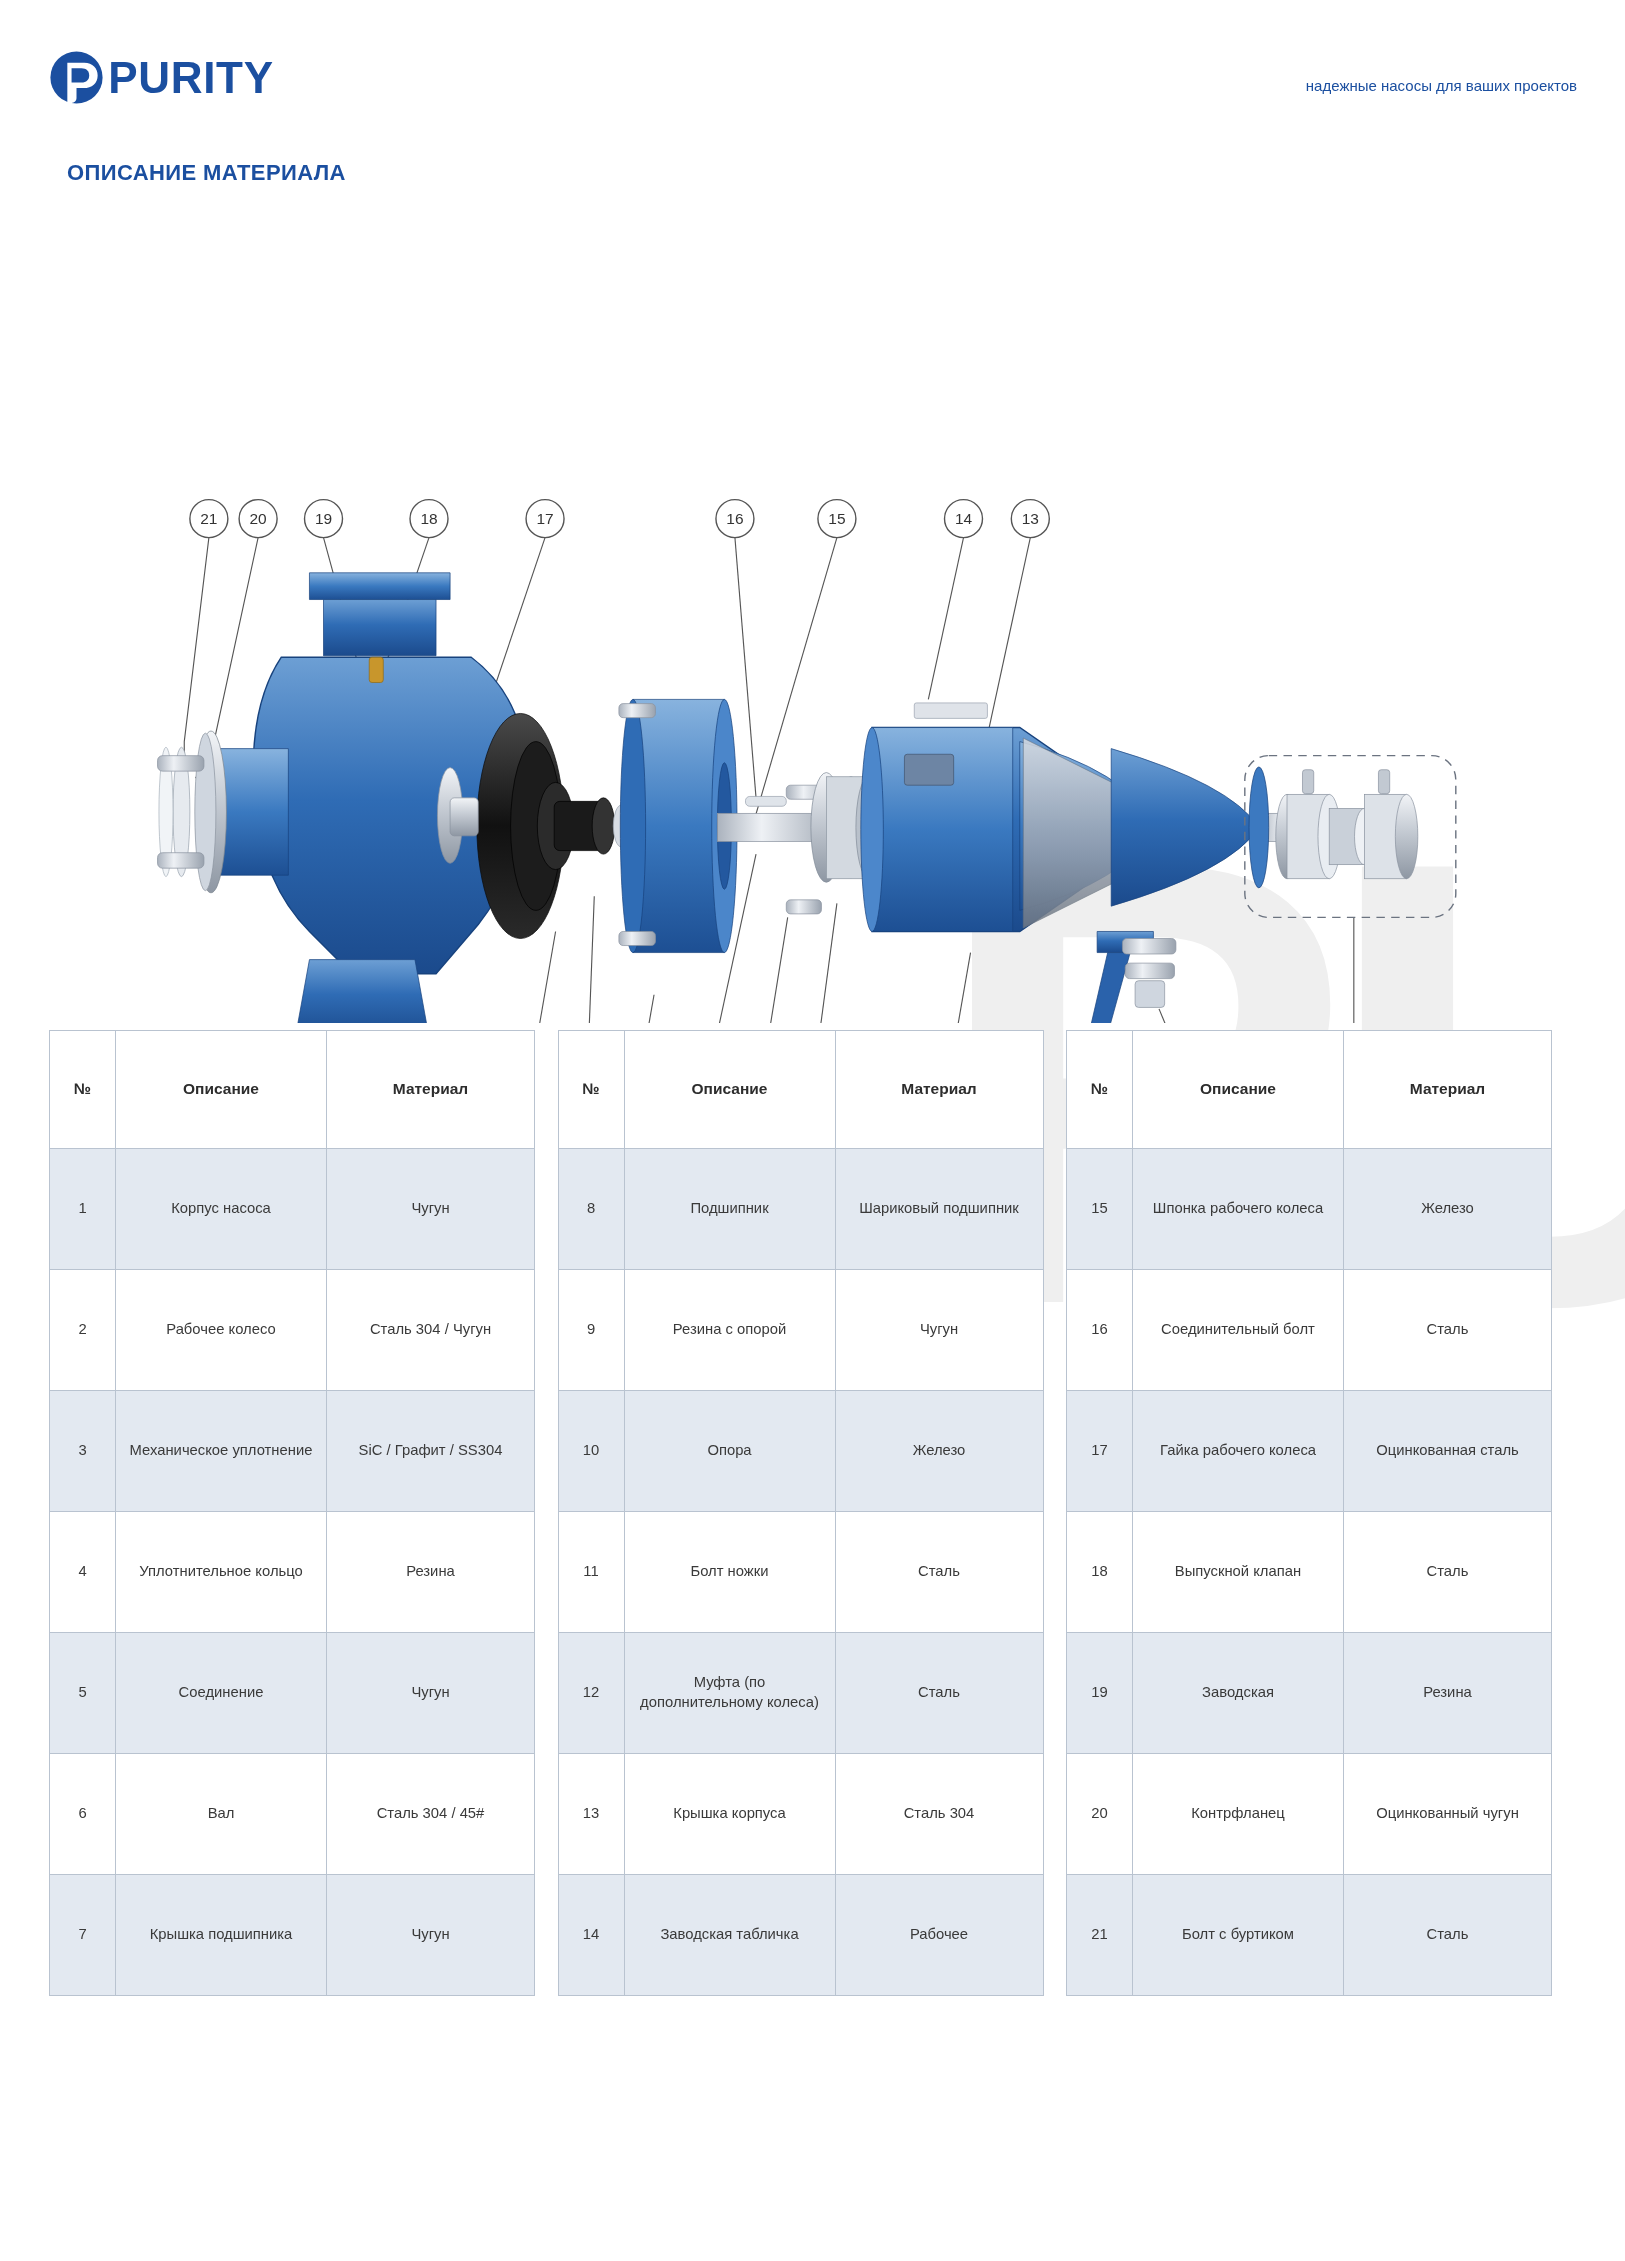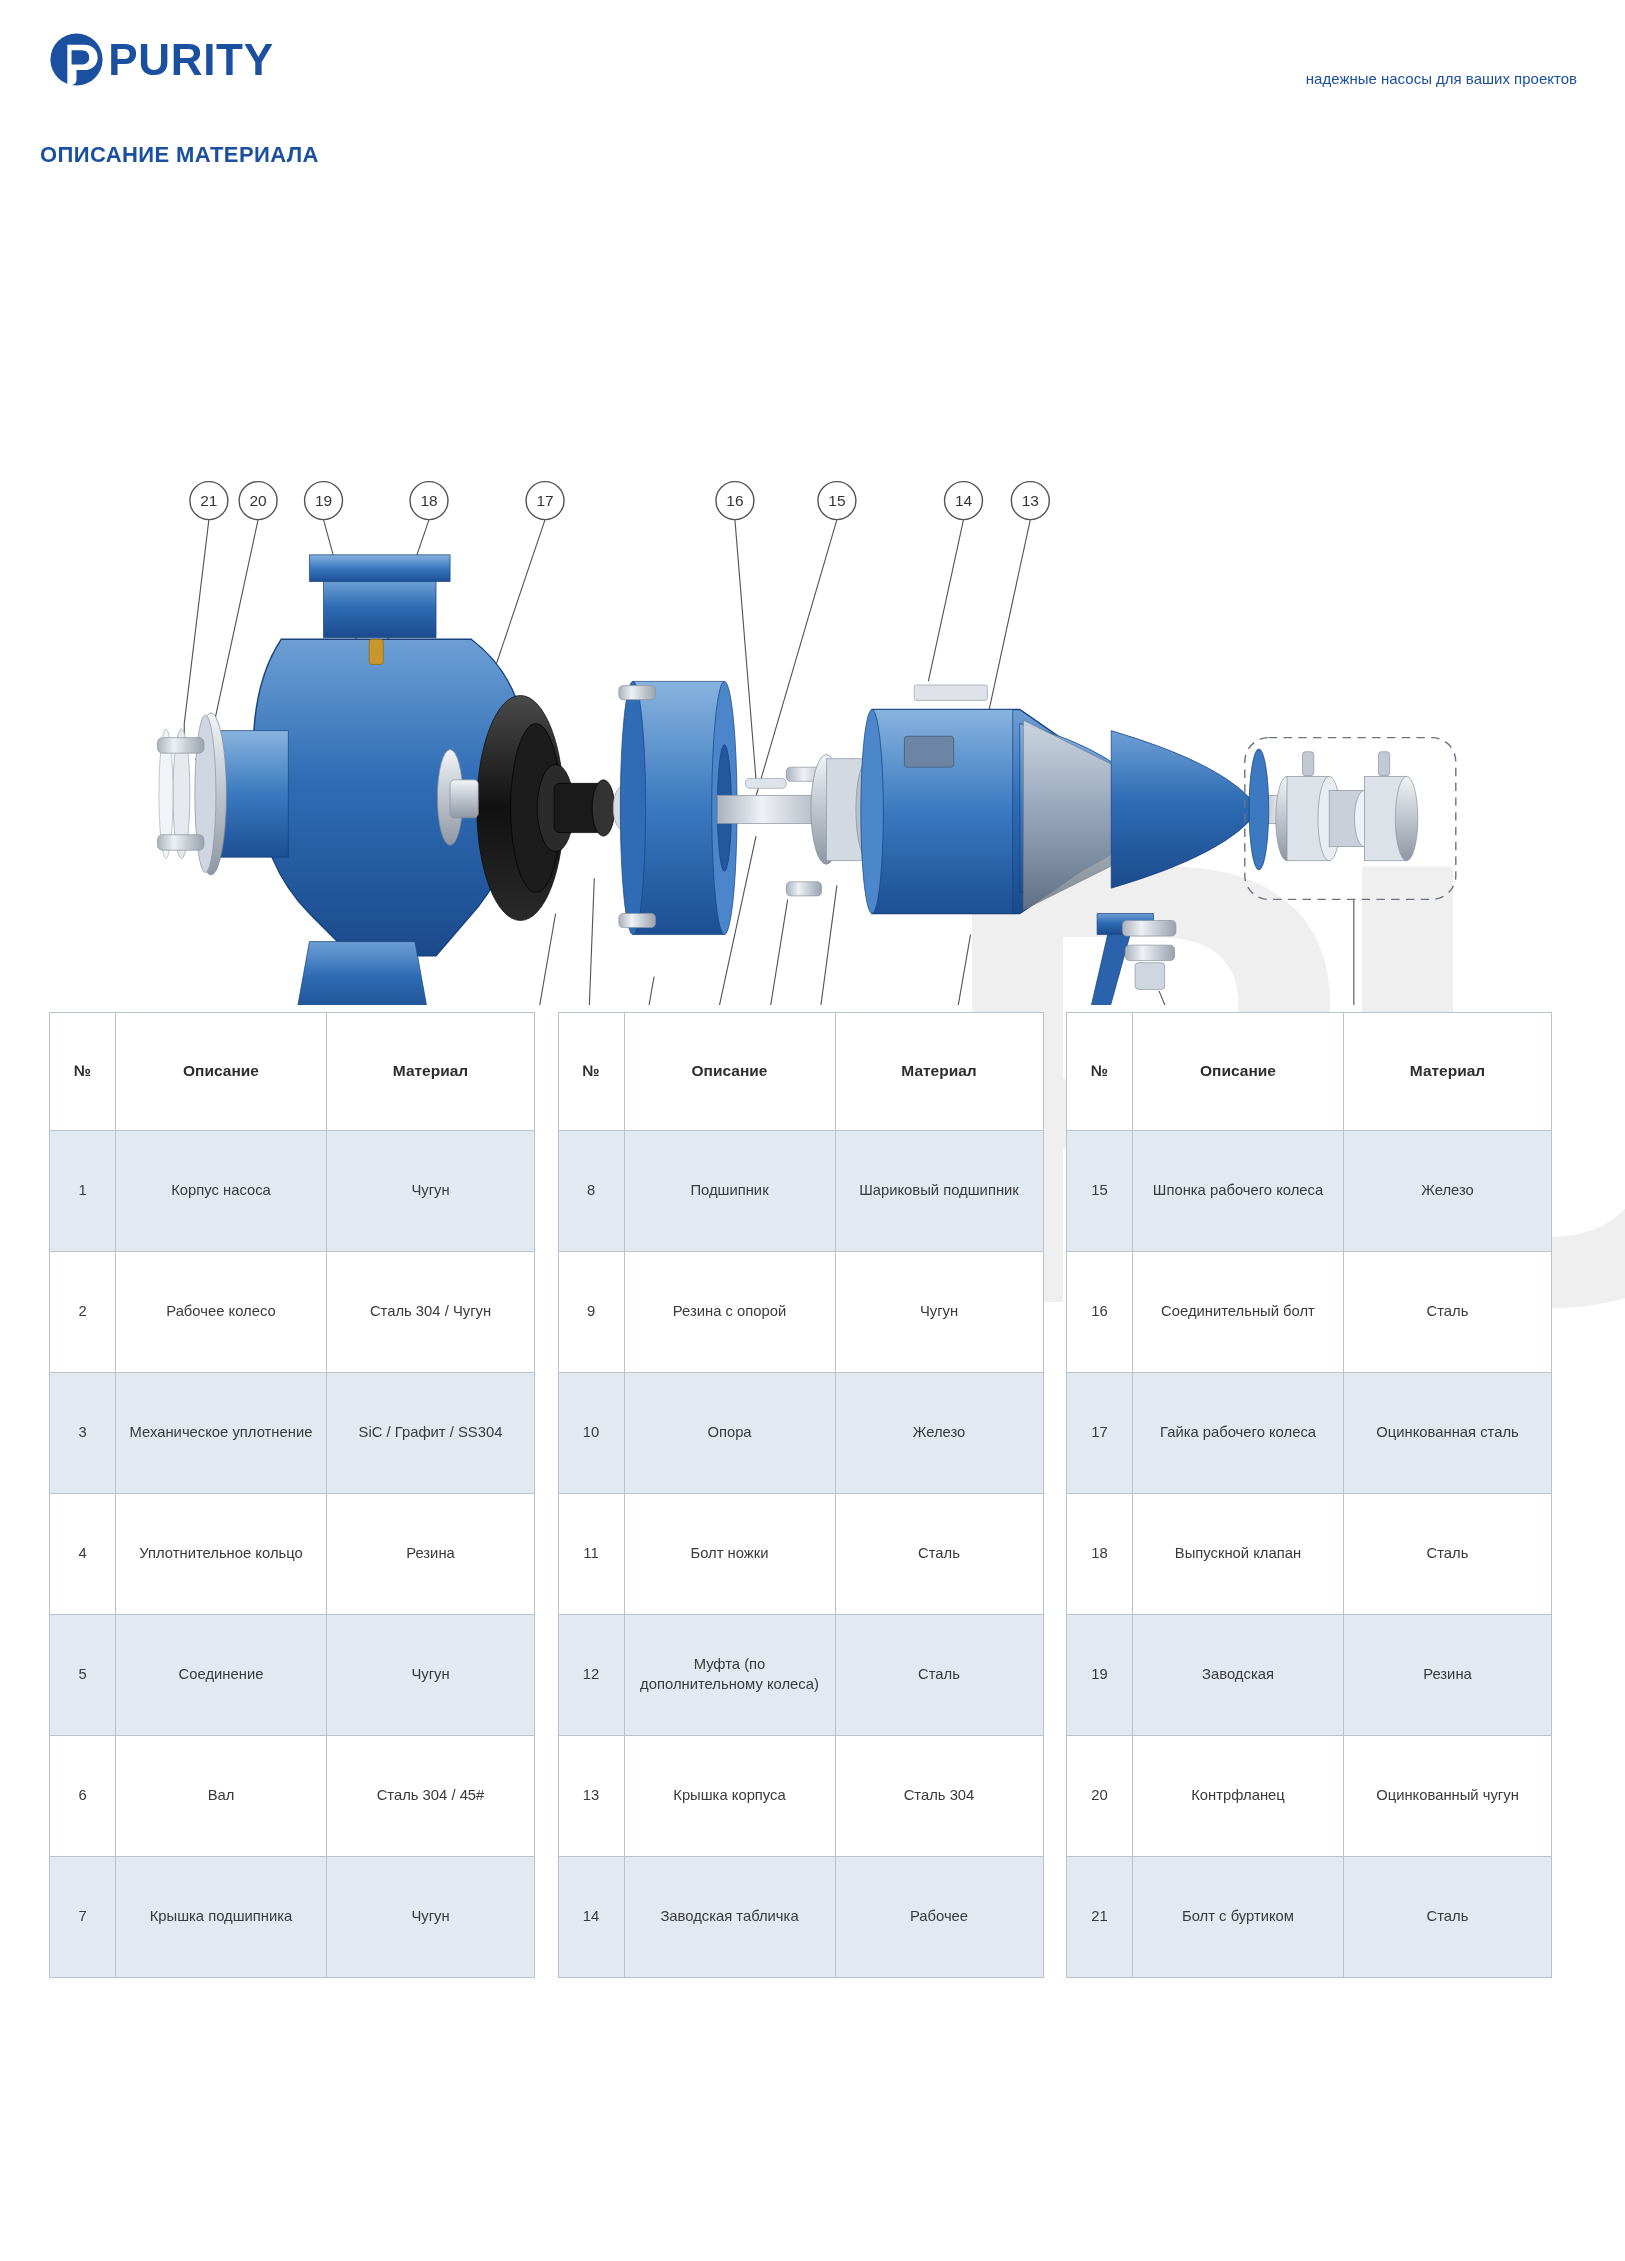--- a/index.html
+++ b/index.html
@@ -26,23 +26,23 @@
     letter-spacing: -28px;
     z-index: 0;
     user-select: none;
     white-space: nowrap;
   }
 
   
   .header {
     position: relative;
     z-index: 3;
-    padding: 32px 49px 0 49px;
+    padding: 50px 49px 0 49px;
     display: flex;
-    align-items: flex-end;
+    align-items: center;
     justify-content: space-between;
   }
   .logo { display:flex; align-items:center; }
   .logo-mark {
     width: 55px; height: 55px;
     position: relative;
     margin-right: 4.2px;
   }
   .logo-mark svg { display:block; }
   .logo-text {
@@ -56,21 +56,21 @@
     font-size: 15px;
     color: #1b4fa0;
     margin-top: 15.5px;
     font-weight: normal;
   }
 
   
   .section-title {
     position: relative;
     z-index: 3;
-    margin: 55px 0 0 40px;
+    margin: 55px 0 0 67px;
     font-size: 22px;
     font-weight: bold;
     color: #1b4fa0;
     letter-spacing: 0.4px;
   }
 
   
   .diagram {
     position: relative;
     z-index: 3;

